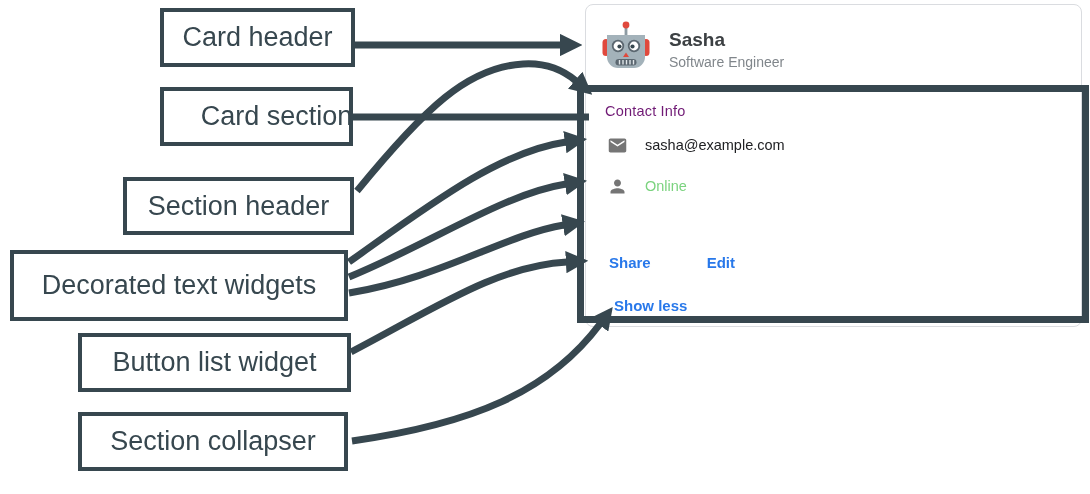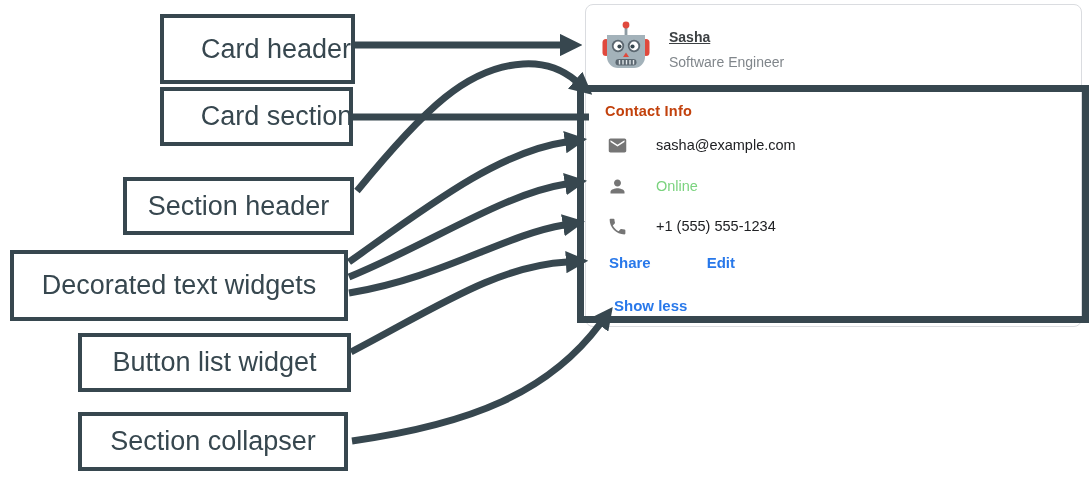--- a/index.html
+++ b/index.html
@@ -8,57 +8,57 @@
     background:#ffffff;
     font-family:"Liberation Sans","DejaVu Sans",sans-serif;
   }
   
   .note{
     position:absolute;box-sizing:border-box;z-index:4;
     display:flex;align-items:center;justify-content:center;
     background:#ffffff;border:4px solid #37474f;color:#37474f;
     font-size:27px;line-height:1;white-space:nowrap;
   }
-  .note-card-header   {left:160px;top:14px; width:195px;height:70px;justify-content:flex-end;}
+  .note-card-header   {left:160px;top:8px; width:195px;height:59px;}
   .note-card-section  {left:160px;top:87px; width:193px;height:59px;padding-left:40px;}
   .note-section-header{left:123px;top:177px;width:231px;height:58px;}
   .note-decorated     {left:10px; top:250px;width:338px;height:71px;}
   .note-button-list   {left:78px; top:333px;width:273px;height:59px;justify-content:center;}
   .note-collapser     {left:78px; top:412px;width:270px;height:59px;}
 
   
   .arrows{position:absolute;left:0;top:0;z-index:3;pointer-events:none;}
 
   
   .card{
     position:absolute;left:585px;top:4px;width:497px;height:323px;
     background:#ffffff;border:1px solid #dadce0;border-radius:8px;
     box-sizing:border-box;z-index:1;
   }
   .card-head{position:absolute;left:0;top:0;width:100%;height:81px;}
   .avatar{position:absolute;left:16px;top:14px;width:48px;height:50px;}
   .person-name{
     position:absolute;left:83px;top:24px;
-    font-size:14px;font-weight:700;color:#3c4043;text-decoration:underline;
+    font-size:19px;font-weight:700;color:#3c4043;
   }
   .person-sub{
     position:absolute;left:83px;top:49px;
     font-size:14px;color:#80868b;
   }
   
   .section-frame{
     position:absolute;left:577px;top:85px;width:512px;height:238px;
     border:7px solid #37474f;box-sizing:border-box;z-index:2;pointer-events:none;
   }
   .section-title{
     position:absolute;left:19px;top:98px;
-    font-size:14.5px;font-weight:700;color:#c2410c;letter-spacing:.2px;
+    font-size:14.5px;font-weight:400;color:#701a75;letter-spacing:.2px;
   }
   .dt-row{
-    position:absolute;left:21px;display:flex;align-items:center;gap:28px;height:24px;
+    position:absolute;left:21px;display:flex;align-items:center;gap:17px;height:24px;
   }
   .dt-row .txt{font-size:14.5px;color:#202124;}
   .dt-row .txt.green{color:#7bd37f;}
   .row-email {top:128px;}
   .row-status{top:169px;}
   .row-phone {top:209px;}
   .dt-icon{width:21px;height:21px;flex:0 0 auto;}
   .btn-row{position:absolute;left:23px;top:249px;display:flex;gap:56px;}
   .text-btn{
     font-size:15px;font-weight:600;color:#2878ea;cursor:pointer;
@@ -110,26 +110,20 @@
     <span class="txt">sasha@example.com</span>
   </div>
 
   <div class="dt-row row-status">
     <svg class="dt-icon" viewBox="0 0 24 24" aria-hidden="true">
       <path fill="#757575" d="M12 12c2.21 0 4-1.79 4-4s-1.79-4-4-4-4 1.79-4 4 1.79 4 4 4zm0 2c-2.67 0-8 1.34-8 4v2h16v-2c0-2.66-5.33-4-8-4z"></path>
     </svg>
     <span class="txt green">Online</span>
   </div>
 
-  <div class="dt-row row-phone">
-    <svg class="dt-icon" viewBox="0 0 24 24" aria-hidden="true">
-      <path fill="#757575" d="M6.62 10.79c1.44 2.83 3.76 5.14 6.59 6.59l2.2-2.2c.27-.27.67-.36 1.02-.24 1.12.37 2.33.57 3.57.57.55 0 1 .45 1 1V20c0 .55-.45 1-1 1-9.39 0-17-7.61-17-17 0-.55.45-1 1-1h3.5c.55 0 1 .45 1 1 0 1.25.2 2.45.57 3.57.11.35.03.74-.25 1.02l-2.2 2.2z"></path>
-    </svg>
-    <span class="txt">+1 (555) 555-1234</span>
-  </div>
 
   <div class="btn-row">
     <button class="text-btn">Share</button>
     <button class="text-btn">Edit</button>
   </div>
 
   <button class="collapser-btn">Show less</button>
 </div>
 
 <div class="section-frame"></div>

